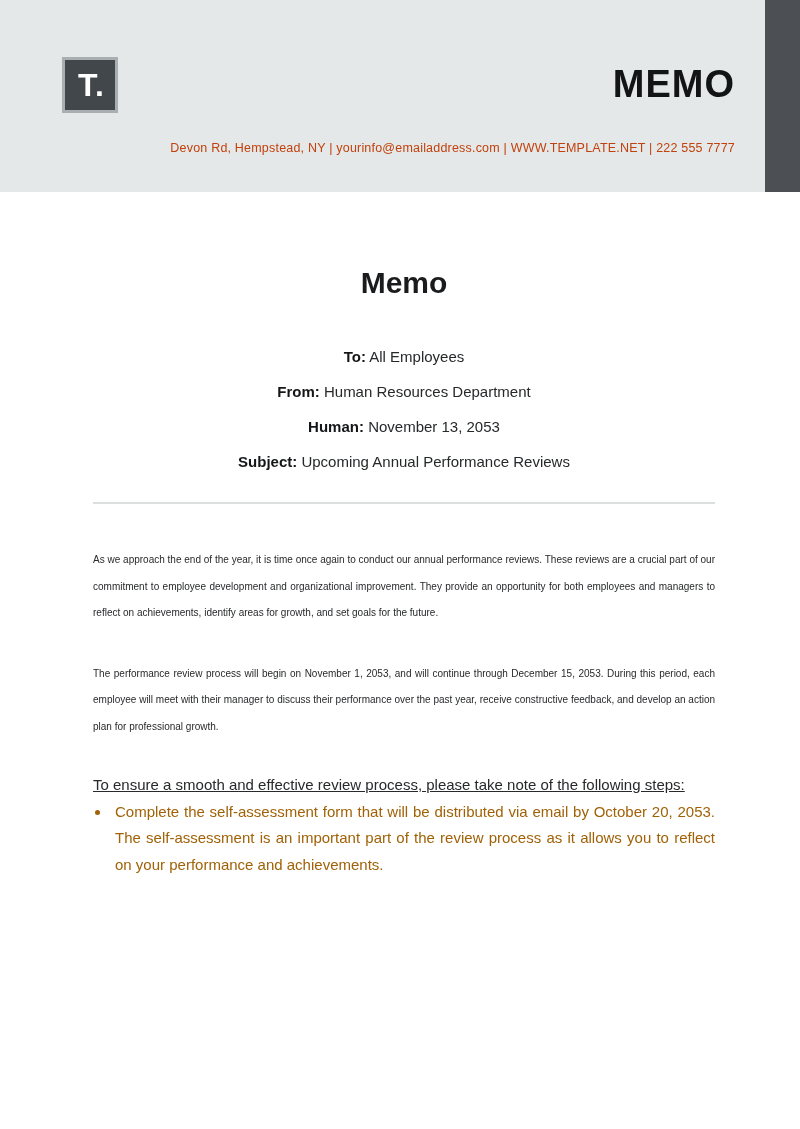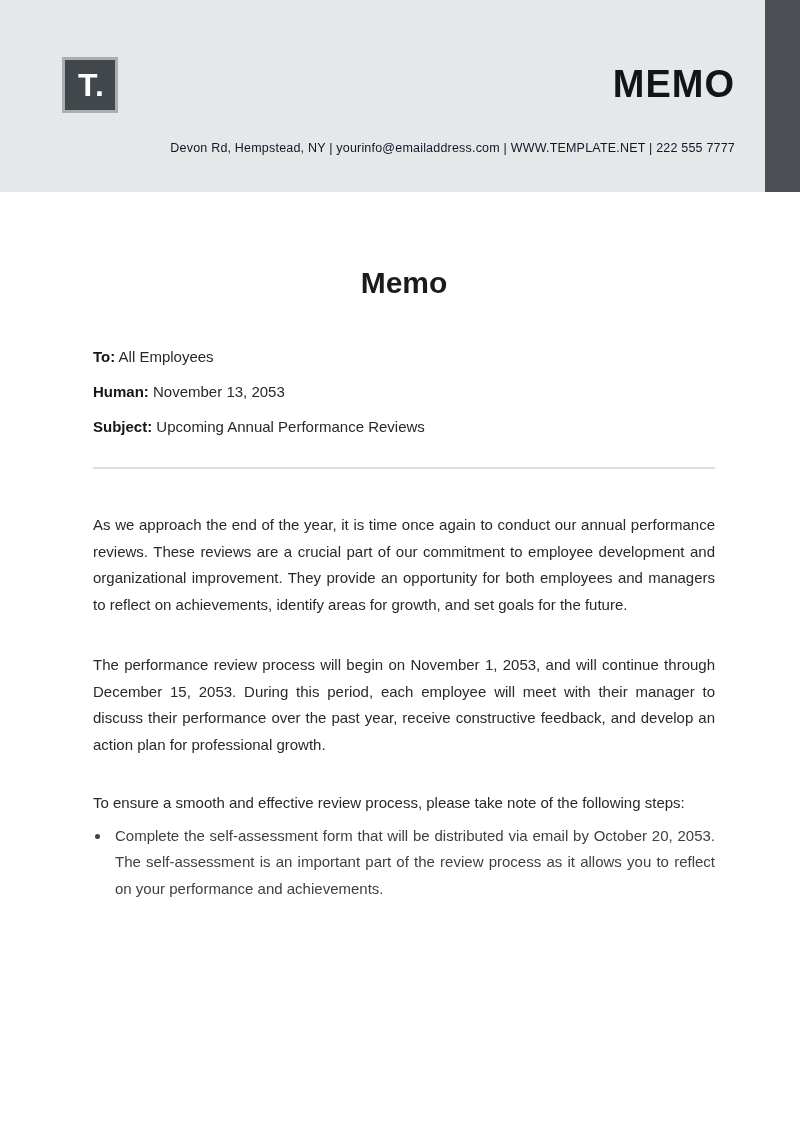--- a/index.html
+++ b/index.html
@@ -50,21 +50,21 @@
     top: 63px; right: 65px;
     font-size: 38px;
     font-weight: bold;
     letter-spacing: 1px;
     color: #131416;
   }
   .contact-line {
     position: absolute;
     top: 141px; right: 65px;
     font-size: 12.5px;
-    color: #0f172a;
+    color: #c2410c;
     letter-spacing: 0.2px;
     white-space: nowrap;
   }
 
   
   .doc {
     position: absolute;
     top: 192px; left: 93px;
     width: 622px;
   }
@@ -76,58 +76,59 @@
     color: #1a1b1d;
   }
   .meta {
     margin-top: 46px;
   }
   .meta-row {
     font-size: 15px;
     line-height: 22px;
     margin-bottom: 13px;
     color: #26282a;
+    text-align: center;
   }
   .meta-row b { color: #151618; }
   .divider {
     border: none;
     border-top: 2px solid #dcdfe0;
     margin-top: 29px;
   }
   .salutation {
     margin-top: 41px;
     font-size: 15px;
     color: #26282a;
   }
   .para {
     margin-top: 34px;
-    font-size: 15px;
+    font-size: 10px;
     line-height: 26.5px;
     text-align: justify;
     color: #28292b;
   }
   .para.first { margin-top: 43px; }
   .steps-intro {
     margin-top: 32px;
     font-size: 15px;
     line-height: 26.5px;
     color: #28292b;
+    text-decoration: underline;
   }
   .steps {
     margin: 0;
     padding-left: 18px;
     list-style: disc;
   }
   .steps li {
     font-size: 15px;
     line-height: 26.5px;
     text-align: justify;
-    color: #404040;
+    color: #a16207;
     padding-left: 4px;
-    margin-top: 6px;
   }
 </style>
 </head>
 <body>
 
 <div class="letterhead">
   <div class="logo-box">
     <span>T.</span>
   </div>
   <div class="brand-title">MEMO</div>
@@ -135,20 +136,24 @@
   <div class="accent-bar"></div>
 </div>
 
 <div class="doc">
   <div class="doc-title">Memo</div>
 
   <div class="meta">
     <div class="meta-row">
       <b>To:</b>
       <span>All Employees</span>
+    </div>
+    <div class="meta-row">
+      <b>From:</b>
+      <span>Human Resources Department</span>
     </div>
     <div class="meta-row">
       <b>Human:</b>
       <span>November 13, 2053</span>
     </div>
     <div class="meta-row">
       <b>Subject:</b>
       <span>Upcoming Annual Performance Reviews</span>
     </div>
   </div>

